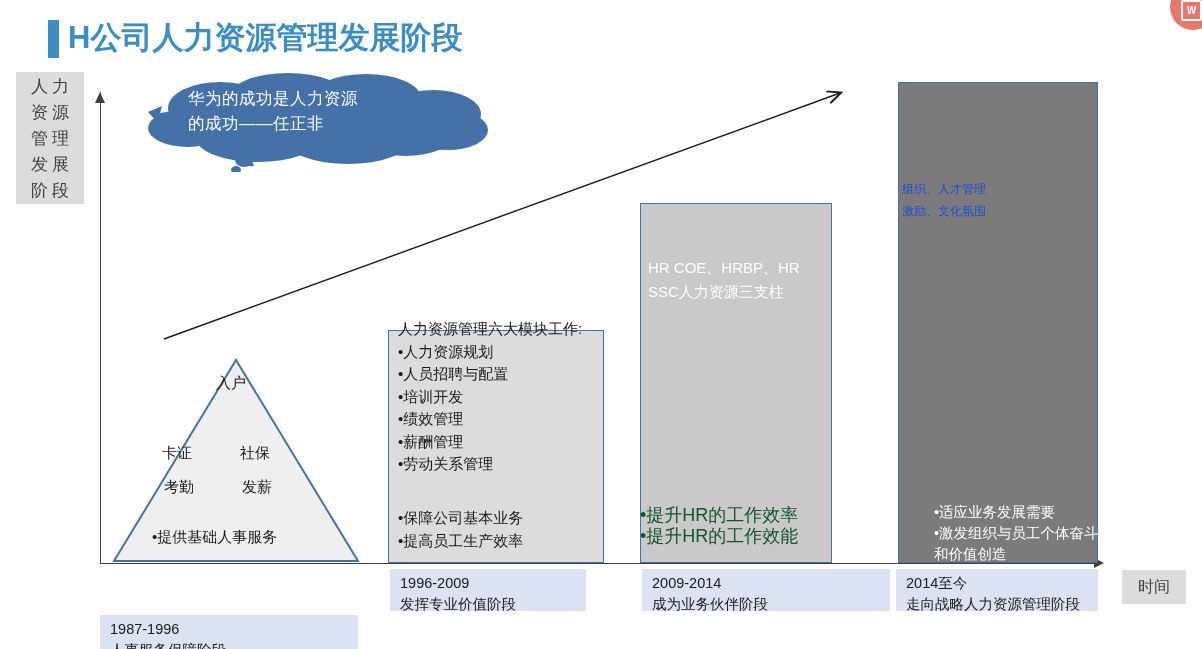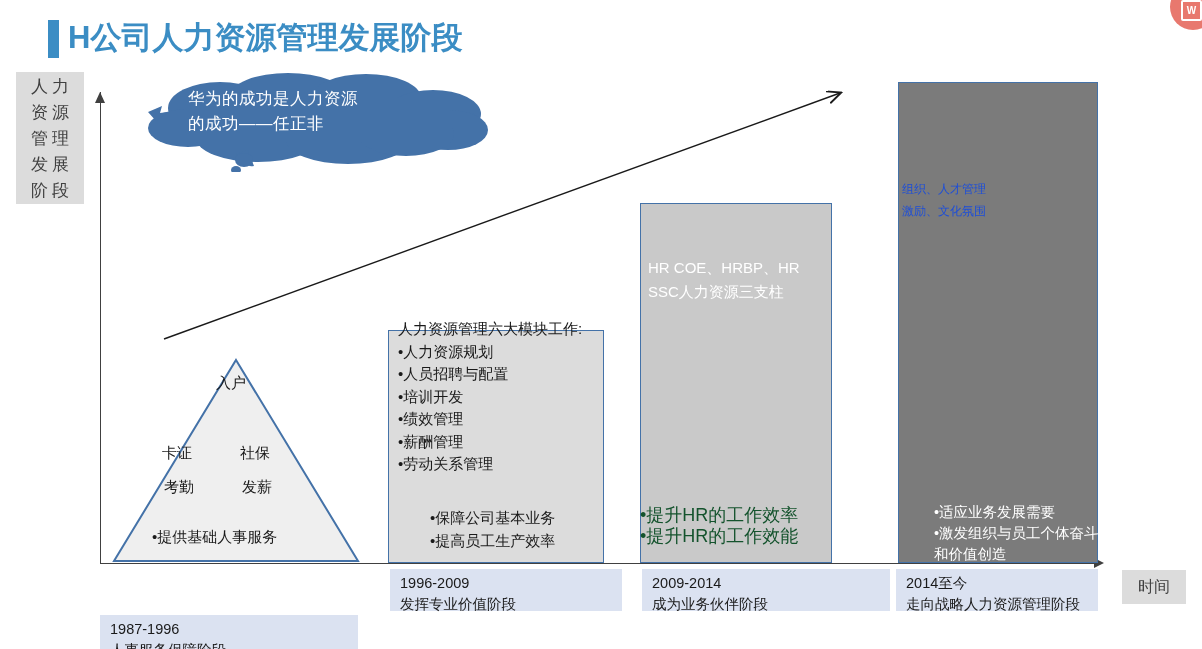--- a/index.html
+++ b/index.html
@@ -44,31 +44,31 @@
   .l-kaoqin{left:52px;top:120px;}
   .l-faxin{left:130px;top:120px;}
   .l-base{left:40px;top:170px;font-size:14.5px;}
 
   .bar{position:absolute;border:1px solid #4472a8;box-sizing:border-box;}
   .bar2{left:388px;top:330px;width:216px;height:233px;background:#dcdcdc;}
   .bar3{left:640px;top:203px;width:192px;height:360px;background:#c9c9c9;}
   .bar4{left:898px;top:82px;width:200px;height:481px;background:#7b7b7b;}
 
   .b2-top{left:398px;top:318px;width:205px;color:#1a1a1a;font-size:15px;line-height:22.5px;}
-  .b2-bot{left:398px;top:507px;width:205px;color:#1a1a1a;font-size:15px;line-height:22.5px;margin-left:32px;}
+  .b2-bot{left:398px;top:507px;width:205px;color:#1a1a1a;font-size:15px;line-height:22.5px;}
   .b3-top{left:648px;top:256px;width:180px;color:#ffffff;font-size:15px;line-height:24px;}
   .b3-bot{left:640px;top:505px;width:182px;color:#14532d;font-size:18px;line-height:21px;}
   .b4-top{left:902px;top:178px;width:190px;color:#1d4ed8;font-size:12px;line-height:22px;}
   .b4-bot{left:934px;top:502px;width:165px;color:#ffffff;font-size:14.5px;line-height:21px;}
 
   
   .tl{position:absolute;top:569px;height:42px;background:#dbe2f1;color:#1a1a1a;
       font-size:14.5px;line-height:21px;padding:4px 0 0 10px;box-sizing:border-box;}
   .tl1{left:100px;width:258px;margin-top:46px;}
-  .tl2{left:390px;width:232px;}
+  .tl2{left:390px;width:196px;}
   .tl3{left:642px;width:248px;}
   .tl4{left:896px;width:202px;}
   .timecap{position:absolute;left:1122px;top:570px;width:64px;height:34px;background:#dcdcdc;
            display:flex;align-items:center;justify-content:center;font-size:16px;color:#404040;}
 
   
   .badge{position:absolute;right:-14px;top:-16px;width:46px;height:46px;border-radius:50%;
          background:#e8786e;display:flex;align-items:center;justify-content:center;}
   .badge .sq{width:17px;height:17px;border:2px solid #ffffff;border-radius:2px;
              display:flex;align-items:center;justify-content:center;color:#ffffff;

